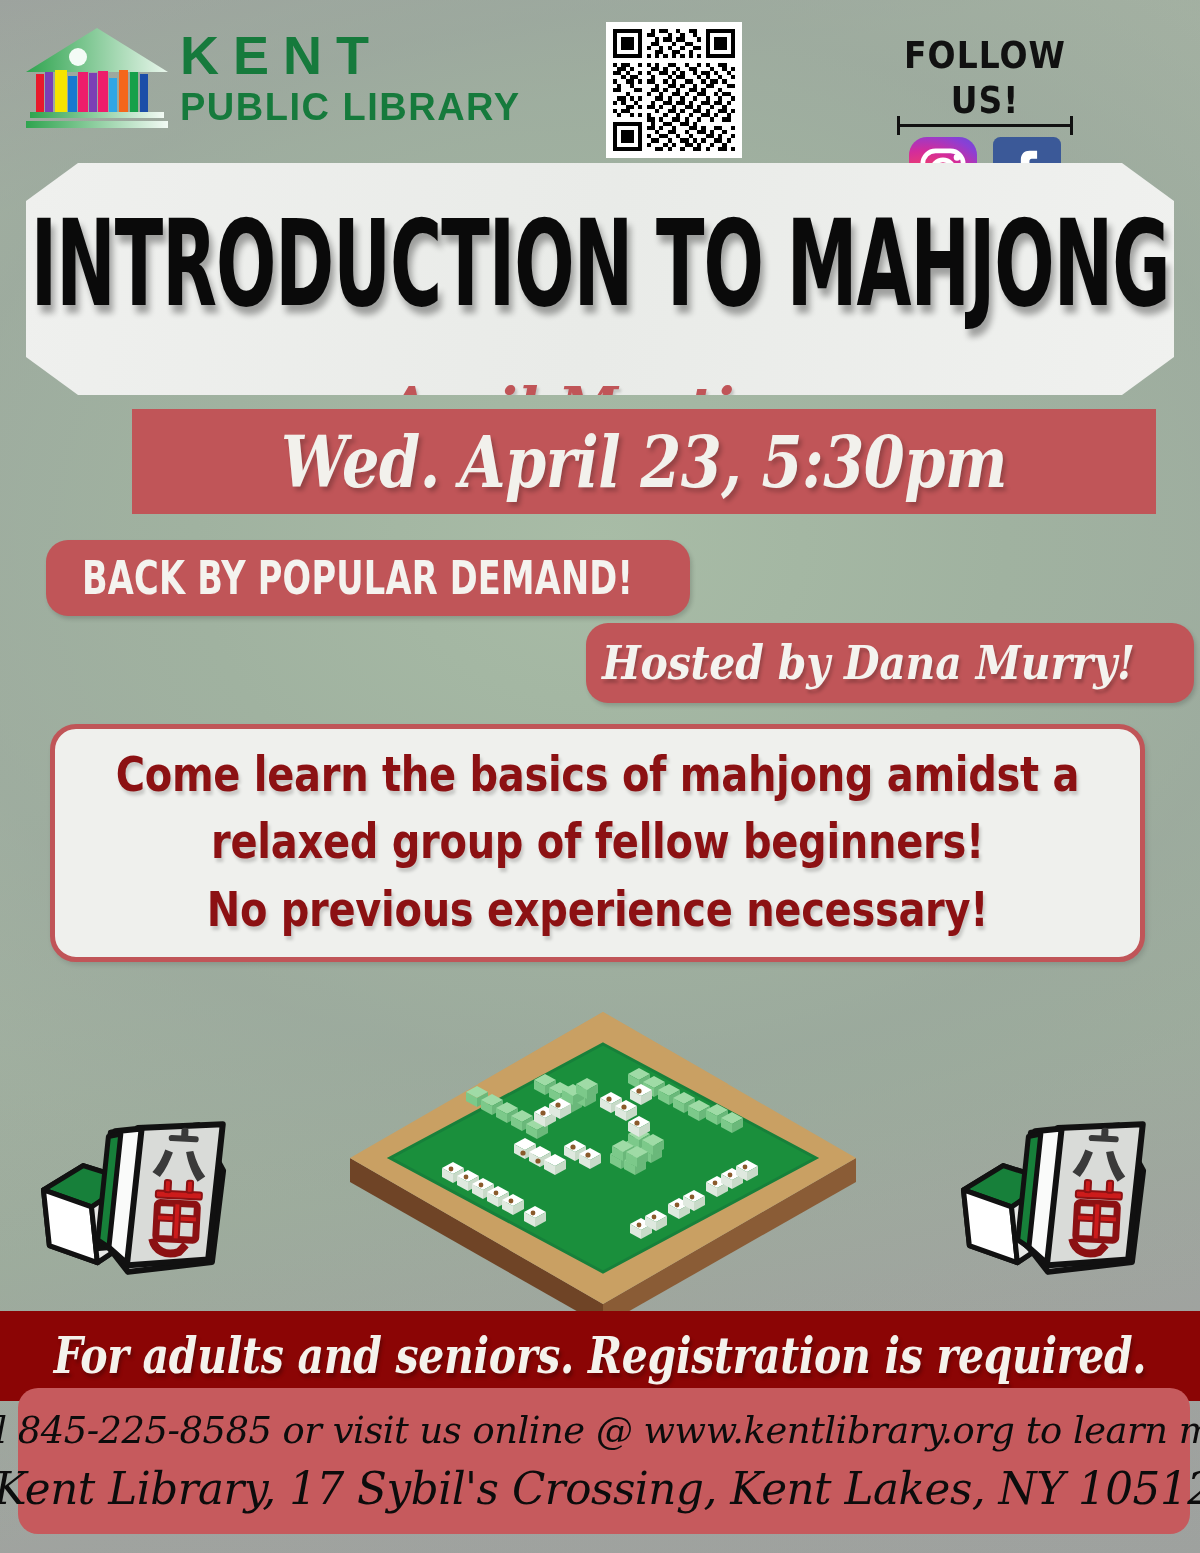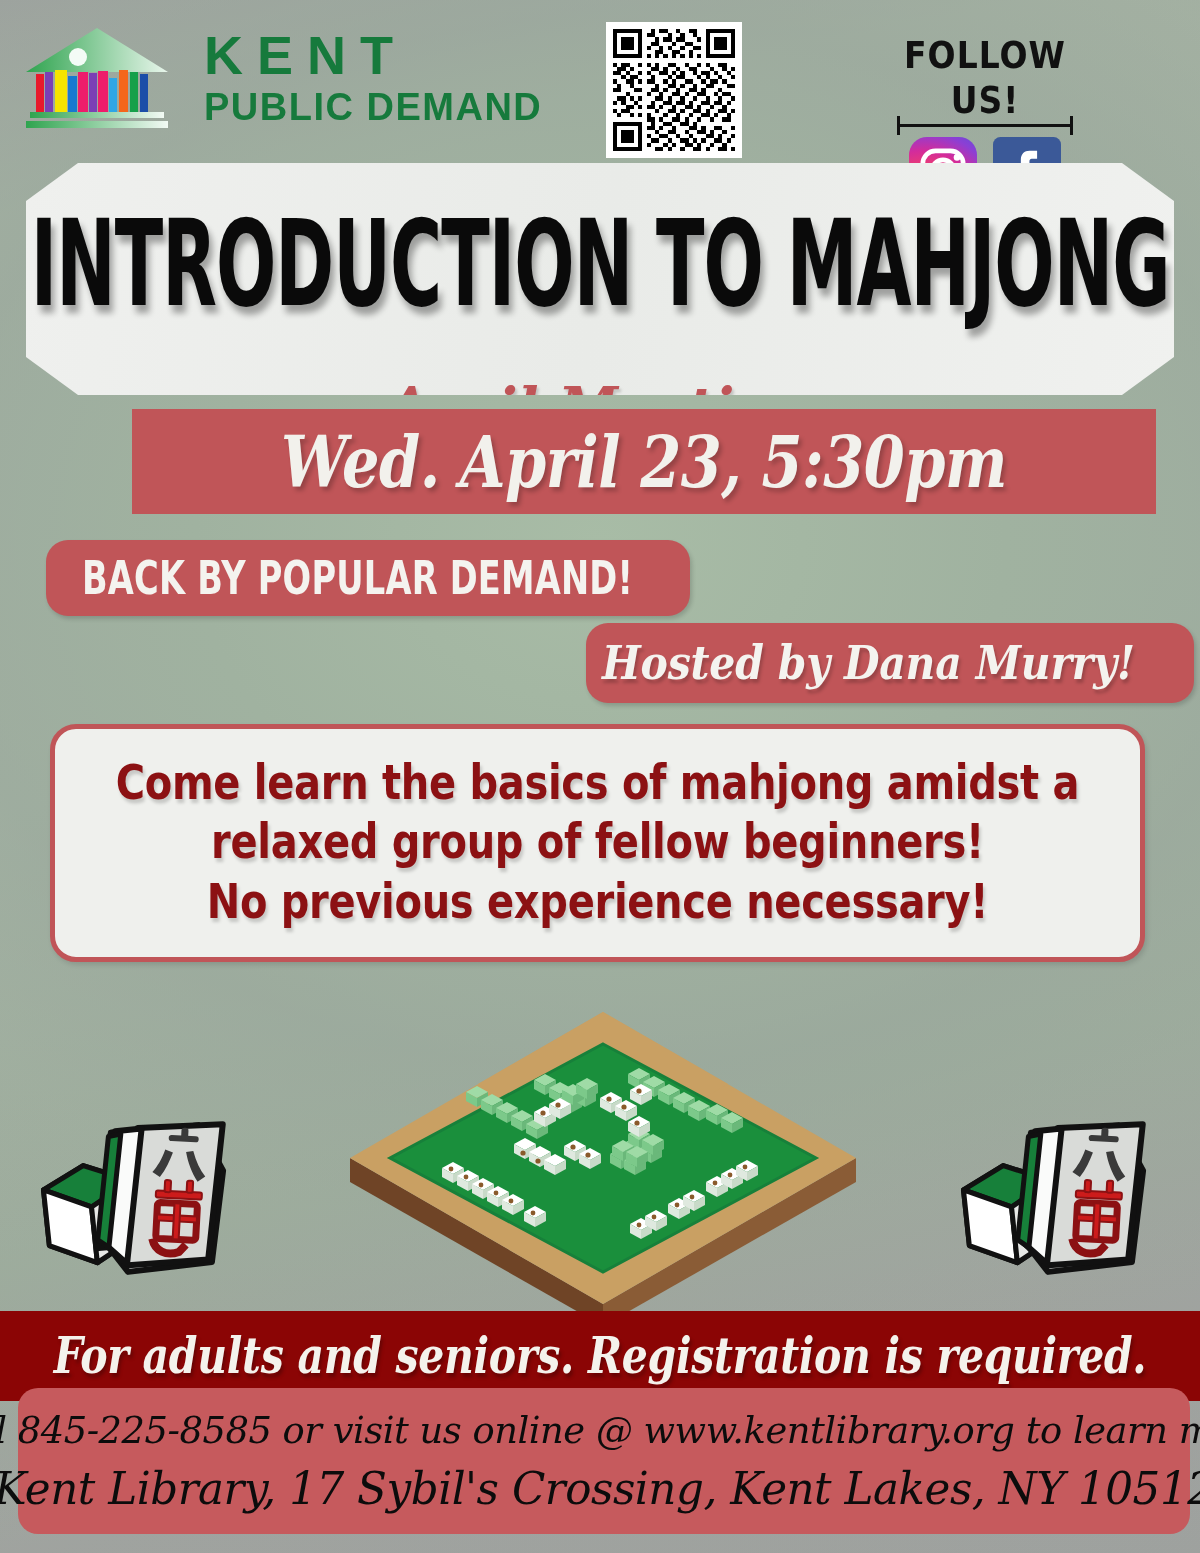--- a/index.html
+++ b/index.html
@@ -29,21 +29,21 @@
     height: 165px;
   }
 
   
   #logo-block {
     position: absolute;
     left: 22px;
     top: 22px;
     display: flex;
     align-items: center;
-    gap: 32px;
+    gap: 8px;
   }
   #logo-mark { width: 150px; height: 110px; display:block; }
   #logo-words {
     display: flex;
     flex-direction: column;
     line-height: 1;
   }
   #logo-kent {
     font-size: 54px;
     font-weight: bold;
@@ -233,21 +233,21 @@
     top: 724px;
     width: 1095px;
     height: 238px;
     background: #eff0ed;
     border: 5px solid #c05558;
     border-radius: 26px;
     display: flex;
     flex-direction: column;
     align-items: center;
     justify-content: center;
-    gap: 8px;
+    gap: 16px;
     box-shadow: 2px 3px 5px rgba(0,0,0,0.12);
   }
   .desc-line {
     font-family: "DejaVu Sans", sans-serif;
     font-weight: bold;
     font-size: 40px;
     color: #8c1113;
     letter-spacing: -0.3px;
     transform: scaleY(1.18);
     text-shadow: 2px 3px 3px rgba(0,0,0,0.17);
@@ -366,21 +366,21 @@
         <rect x="87" y="56" width="8" height="34" fill="#2ea6e6"></rect>
         <rect x="97" y="48" width="9" height="42" fill="#f4661b"></rect>
         <rect x="108" y="50" width="8" height="40" fill="#15a04a"></rect>
         <rect x="118" y="52" width="8" height="38" fill="#1b4ea8"></rect>
 
         <rect x="8" y="90" width="134" height="6" fill="url(#baseg)"></rect>
         <rect x="4" y="99" width="142" height="7" fill="url(#baseg)"></rect>
       </svg>
       <div id="logo-words">
         <span id="logo-kent">KENT</span>
-        <span id="logo-sub">PUBLIC DEMAND</span>
+        <span id="logo-sub">PUBLIC LIBRARY</span>
       </div>
     </div>
 
     <div id="qr-wrap">
       <svg viewBox="0 0 29 29" shape-rendering="crispEdges">
         <rect width="29" height="29" fill="#fff"></rect>
         <g fill="#000">
 
           <rect x="0" y="0" width="7" height="1"></rect>
             <rect x="0" y="6" width="7" height="1"></rect>

